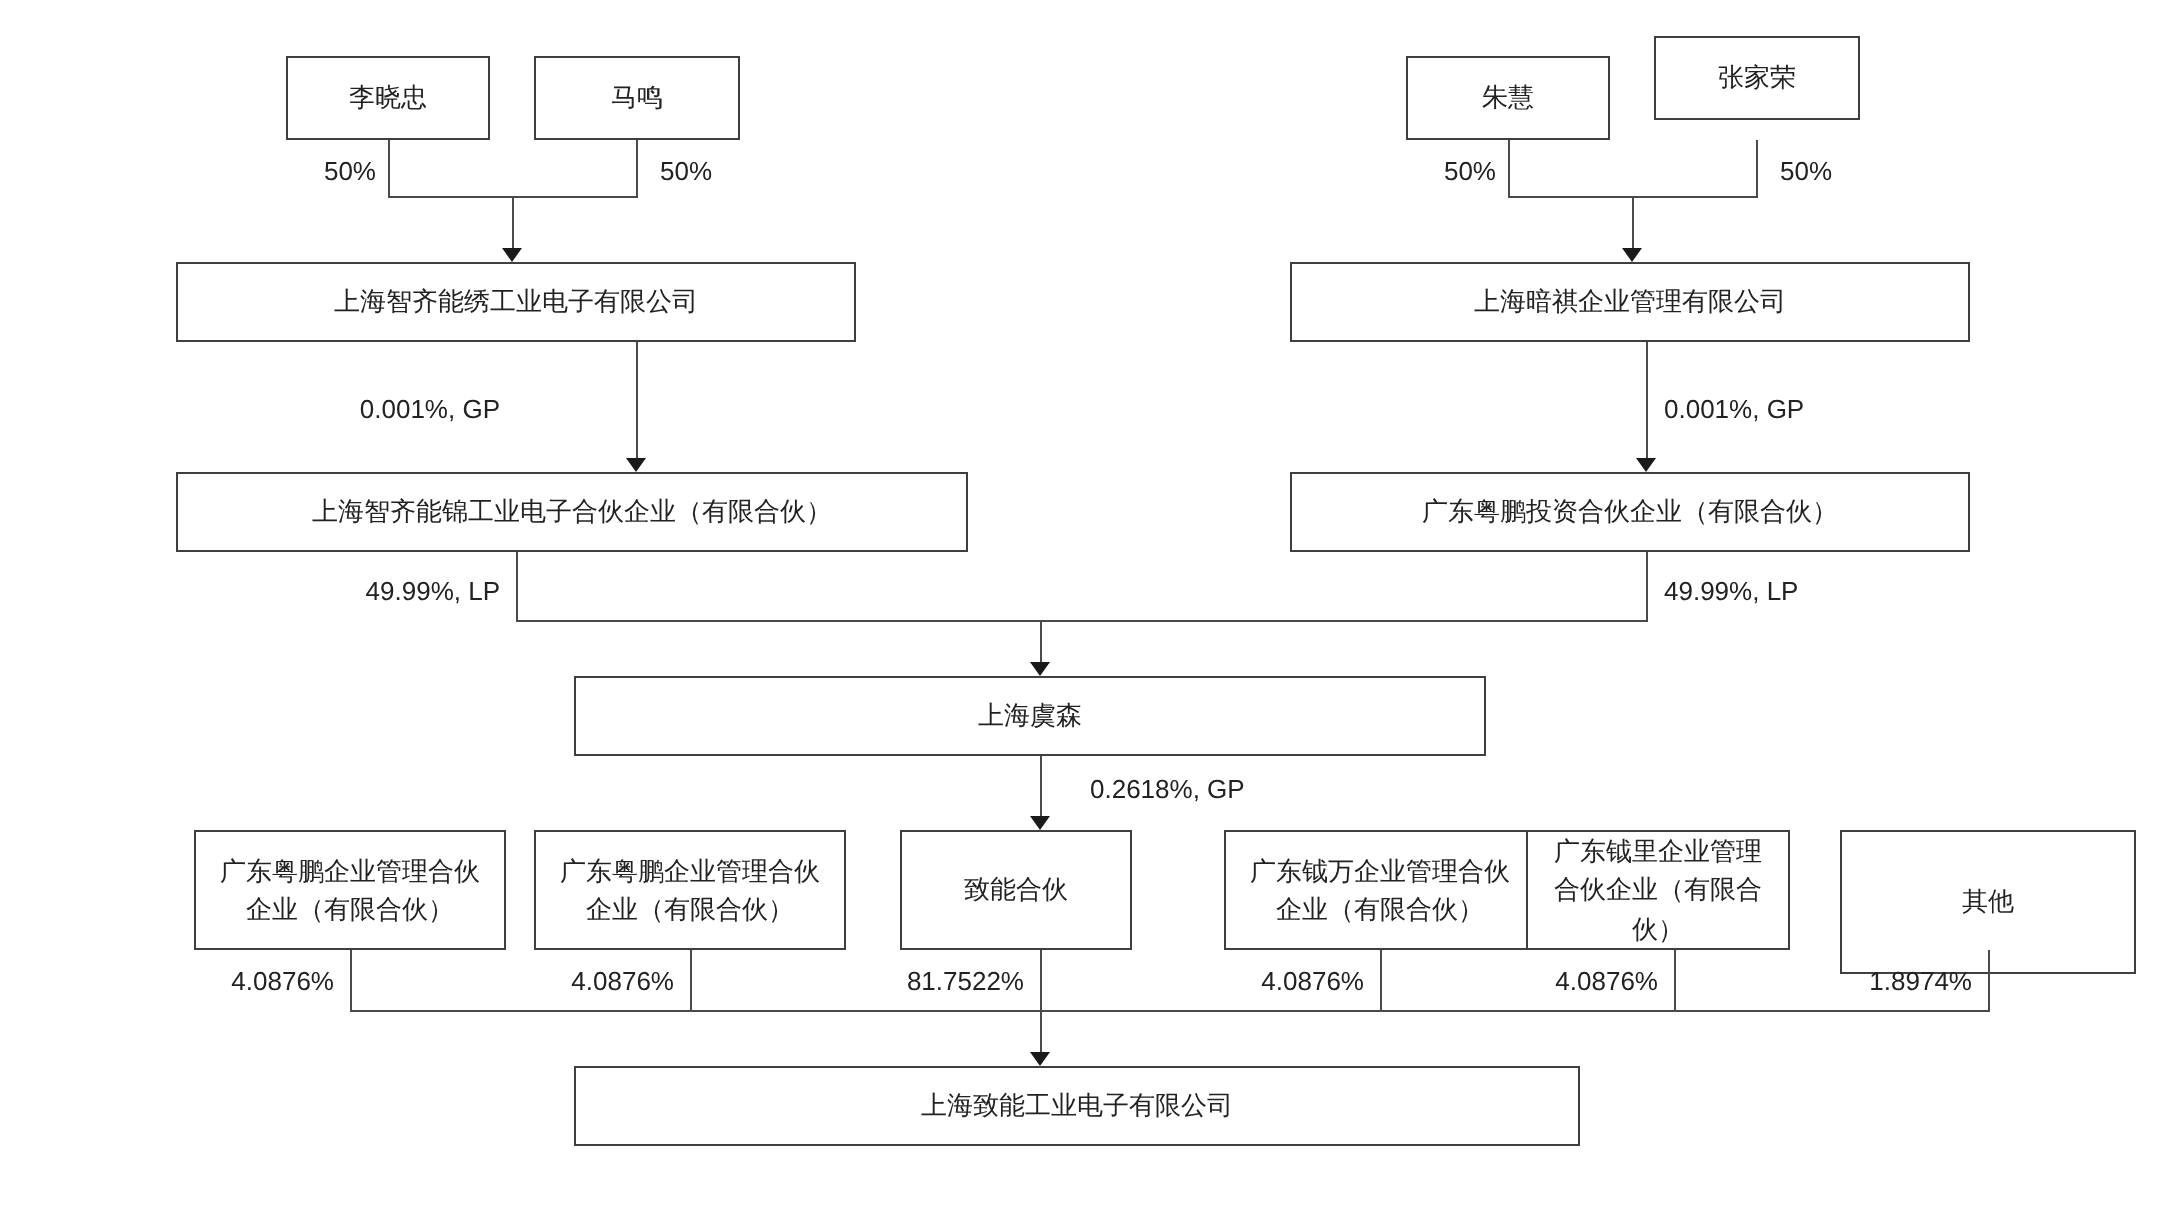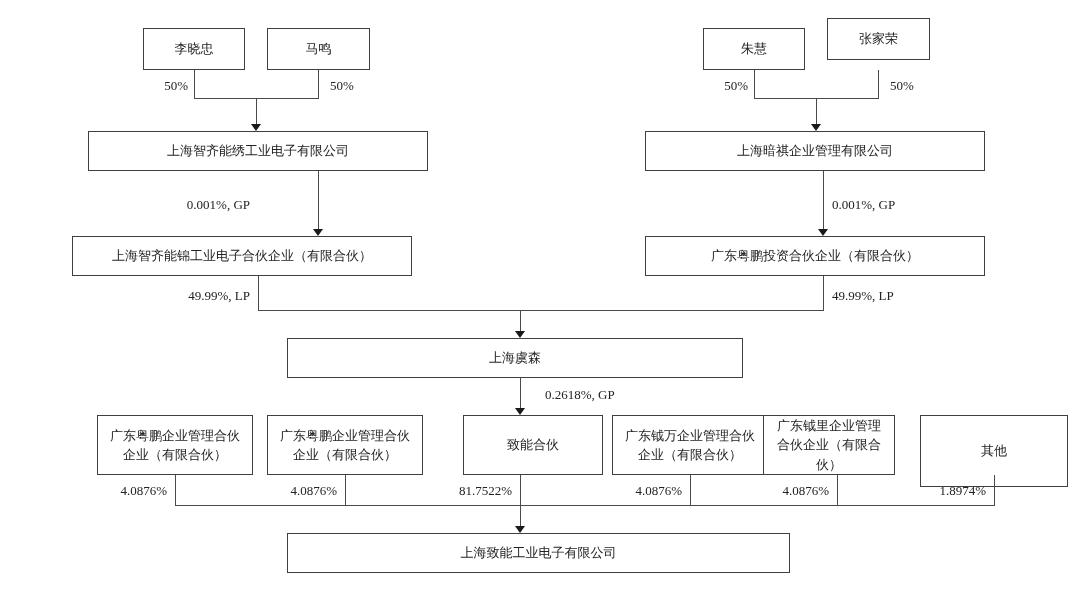--- a/index.html
+++ b/index.html
@@ -1,18 +1,18 @@
 <!DOCTYPE html>
 <html style="--line: #4a4a4a; --border: #3f3f3f; --text: #222222; --bg: #ffffff; --arrow: #1a1a1a;"><head>
 <meta charset="utf-8">
 <style>
   html,body{margin:0;padding:0;background:#fff;}
   .stage{
     position:relative;width:1080px;height:605px;background:var(--bg,#fff);
-    font-family:Liberation Serif, serif;
+    font-family:Liberation Sans, sans-serif;
     color:var(--text,#222);overflow:hidden;
   }
   .box{
     position:absolute;border:1px solid var(--border,#3f3f3f);background:#fff;
     display:flex;align-items:center;justify-content:center;text-align:center;
     font-size:13px;line-height:1.5;box-sizing:border-box;padding:2px 8px;
   }
   .vline{position:absolute;width:1px;background:var(--line,#4a4a4a);}
   .hline{position:absolute;height:1px;background:var(--line,#4a4a4a);}
   .arrow{
@@ -54,40 +54,40 @@
   <div class="box" style="left:645px;top:131px;width:340px;height:40px">上海暗祺企业管理有限公司</div>
 
   <div class="vline" style="left:318px;top:171px;height:58px"></div>
   <div class="arrow" style="left:313px;top:229px"></div>
   <div class="lbl r" style="left:150px;top:197px;width:100px">0.001%, GP</div>
 
   <div class="vline" style="left:823px;top:171px;height:58px"></div>
   <div class="arrow" style="left:818px;top:229px"></div>
   <div class="lbl" style="left:832px;top:197px">0.001%, GP</div>
 
-  <div class="box" style="left:72px;top:236px;width:340px;height:40px">上海智齐能锦工业电子合伙企业（有限合伙）</div>
+  <div class="box" style="left:88px;top:236px;width:396px;height:40px">上海智齐能锦工业电子合伙企业（有限合伙）</div>
   <div class="box" style="left:645px;top:236px;width:340px;height:40px">广东粤鹏投资合伙企业（有限合伙）</div>
 
   <div class="vline" style="left:258px;top:276px;height:34px"></div>
   <div class="vline" style="left:823px;top:276px;height:34px"></div>
   <div class="hline" style="left:258px;top:310px;width:566px"></div>
   <div class="vline" style="left:520px;top:310px;height:21px"></div>
   <div class="arrow" style="left:515px;top:331px"></div>
   <div class="lbl r" style="left:150px;top:288px;width:100px">49.99%, LP</div>
   <div class="lbl" style="left:832px;top:288px">49.99%, LP</div>
 
   <div class="box" style="left:287px;top:338px;width:456px;height:40px">上海虞森</div>
 
   <div class="vline" style="left:520px;top:378px;height:30px"></div>
   <div class="arrow" style="left:515px;top:408px"></div>
   <div class="lbl" style="left:545px;top:387px">0.2618%, GP</div>
 
   <div class="box" style="left:97px;top:415px;width:156px;height:60px">广东粤鹏企业管理合伙企业（有限合伙）</div>
   <div class="box" style="left:267px;top:415px;width:156px;height:60px">广东粤鹏企业管理合伙企业（有限合伙）</div>
-  <div class="box" style="left:463px;top:415px;width:140px;height:60px">致能合伙</div>
+  <div class="box" style="left:450px;top:415px;width:116px;height:60px">致能合伙</div>
   <div class="box" style="left:612px;top:415px;width:156px;height:60px">广东钺万企业管理合伙企业（有限合伙）</div>
   <div class="box" style="left:763px;top:415px;width:132px;height:60px">广东钺里企业管理合伙企业（有限合伙）</div>
   <div class="box" style="left:920px;top:415px;width:148px;height:72px">其他</div>
 
   <div class="vline" style="left:175px;top:475px;height:30px"></div>
   <div class="vline" style="left:345px;top:475px;height:30px"></div>
   <div class="vline" style="left:520px;top:475px;height:30px"></div>
   <div class="vline" style="left:690px;top:475px;height:30px"></div>
   <div class="vline" style="left:837px;top:475px;height:30px"></div>
   <div class="vline" style="left:994px;top:475px;height:30px"></div>

